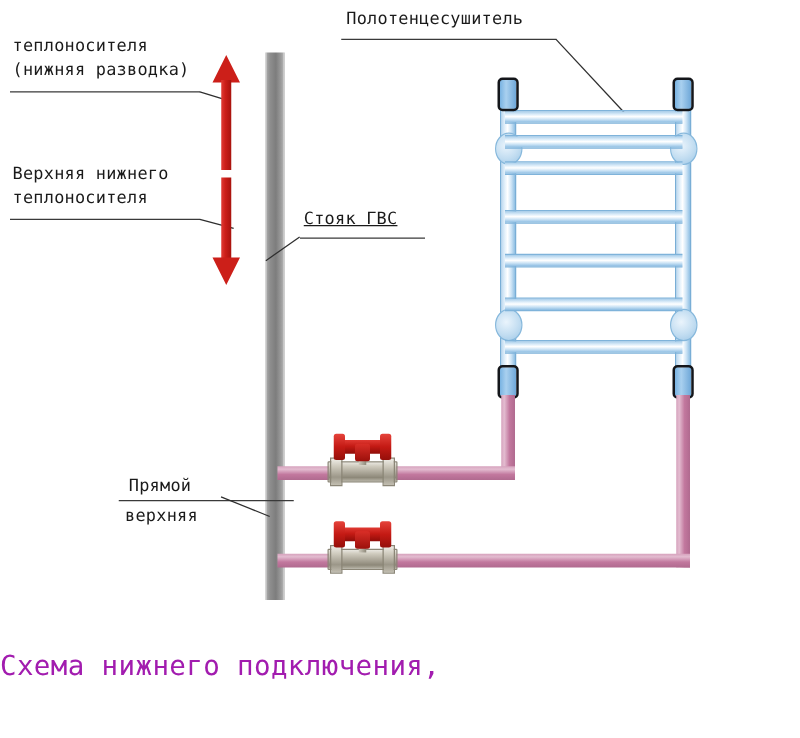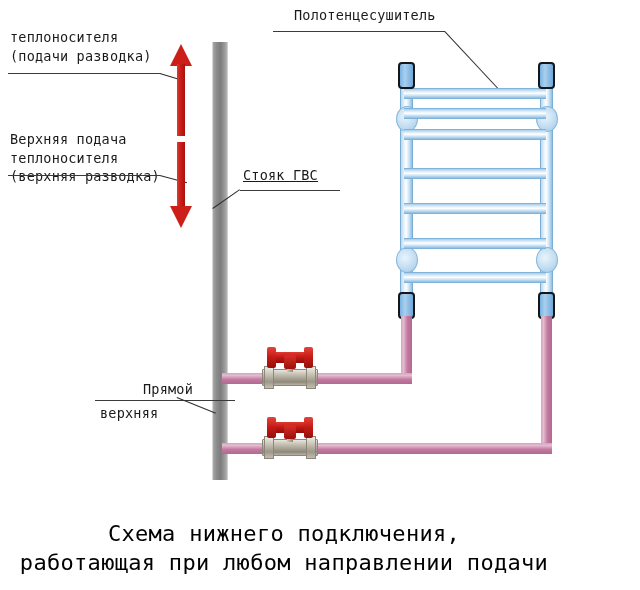--- a/index.html
+++ b/index.html
@@ -26,24 +26,23 @@
 
   
   .rule{position:absolute;height:1px;background:#3a3a3a;}
 
   
   .leader{position:absolute;transform-origin:0 0;height:1px;background:#2e2e2e;}
 
   
   #caption{
     position:absolute;left:0;top:519px;width:568px;
-    text-align:center;
     font-family:"DejaVu Sans Mono", monospace;
     font-size:22px;
-    color:#000000;
+    color:#a21caf;
     line-height:1.34;
     letter-spacing:.3px;
   }
   #caption .ln{display:block;}
 
   
   #riser{
     position:absolute;left:212px;top:42px;width:16px;height:438px;
     background:linear-gradient(to right,#a9a9a9 0%,#8e8e8e 22%,#7d7d7d 55%,#9c9c9c 85%,#b5b5b5 100%);
     border-left:1px solid #d6d6d6;
@@ -128,30 +127,29 @@
     border-radius:2px;
   }
 </style>
 </head>
 <body>
 
 <div id="stage">
 
   <div class="lbl" style="left:10px;top:28px;">
     <span class="ln">теплоносителя</span>
-    <span class="ln">(подачи разводка)</span>
+    <span class="ln">(нижняя разводка)</span>
   </div>
   <div class="rule" style="left:8px;top:73px;width:152px;"></div>
 
   <div class="leader" style="left:160px;top:73px;width:26px;transform:rotate(17deg);"></div>
 
   <div class="lbl" style="left:10px;top:130px;">
-    <span class="ln">Верхняя подача</span>
+    <span class="ln">Верхняя нижнего</span>
     <span class="ln">теплоносителя</span>
-    <span class="ln">(верхняя разводка)</span>
   </div>
   <div class="rule" style="left:8px;top:175px;width:152px;"></div>
   <div class="leader" style="left:160px;top:175px;width:28px;transform:rotate(15deg);"></div>
 
   <div class="arrow up" style="left:170px;top:44px;height:92px;">
     <div class="head"></div>
     <div class="shaft" style="height:72px;"></div>
   </div>
   <div class="arrow down" style="left:170px;top:142px;height:86px;">
     <div class="shaft" style="height:66px;"></div>
@@ -159,21 +157,21 @@
   </div>
 
   <div id="riser"></div>
 
   <div class="lbl" style="left:243px;top:166px;text-decoration:underline;">
     <span class="ln">Стояк ГВС</span>
   </div>
   <div class="rule" style="left:240px;top:190px;width:100px;"></div>
   <div class="leader" style="left:240px;top:190px;width:33px;transform:rotate(145deg);"></div>
 
-  <div class="lbl" style="left:294px;top:6px;">
+  <div class="lbl" style="left:277px;top:6px;">
     <span class="ln">Полотенцесушитель</span>
   </div>
   <div class="rule" style="left:273px;top:31px;width:172px;"></div>
   <div class="leader" style="left:445px;top:31px;width:84px;transform:rotate(47deg);"></div>
 
   <div class="stile" style="left:400px;top:70px;height:232px;"></div>
   <div class="stile" style="left:540px;top:70px;height:232px;"></div>
 
   <div class="bulge" style="left:396px;top:106px;"></div>
   <div class="bulge" style="left:536px;top:106px;"></div>
@@ -216,27 +214,26 @@
     <div class="body"></div>
     <div class="nutL"></div>
     <div class="nutR"></div>
     <div class="stem"></div>
     <div class="lever"></div>
     <div class="leverL"></div>
     <div class="leverR"></div>
     <div class="knob"></div>
   </div>
 
-  <div class="lbl" style="left:103px;top:380px;margin-left:40px;">
+  <div class="lbl" style="left:103px;top:380px;">
     <span class="ln">Прямой</span>
   </div>
   <div class="rule" style="left:95px;top:400px;width:140px;"></div>
   <div class="lbl" style="left:100px;top:404px;">
     <span class="ln">верхняя</span>
   </div>
   <div class="leader" style="left:177px;top:397px;width:42px;transform:rotate(22deg);"></div>
 
   <div id="caption">
     <span class="ln">Схема нижнего подключения,</span>
-    <span class="ln">работающая при любом направлении подачи</span>
   </div>
 
 </div>
 
 </body></html>

